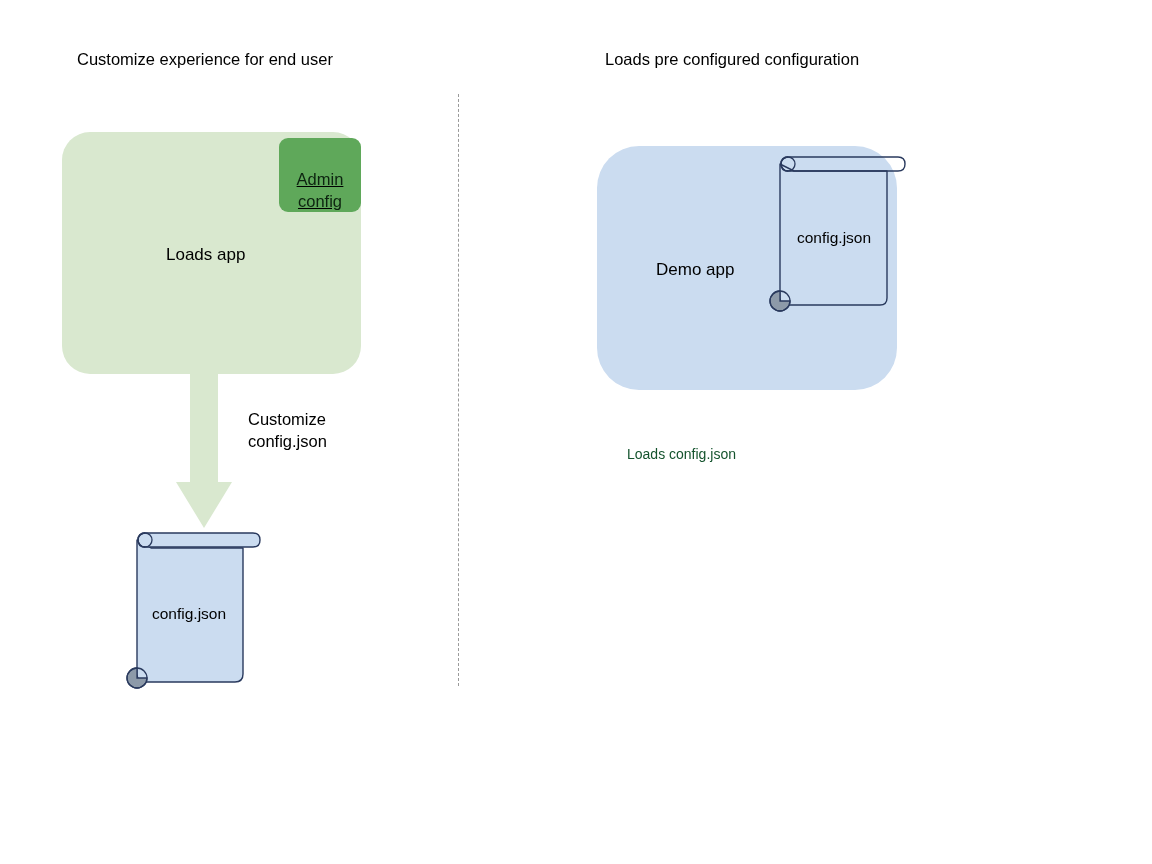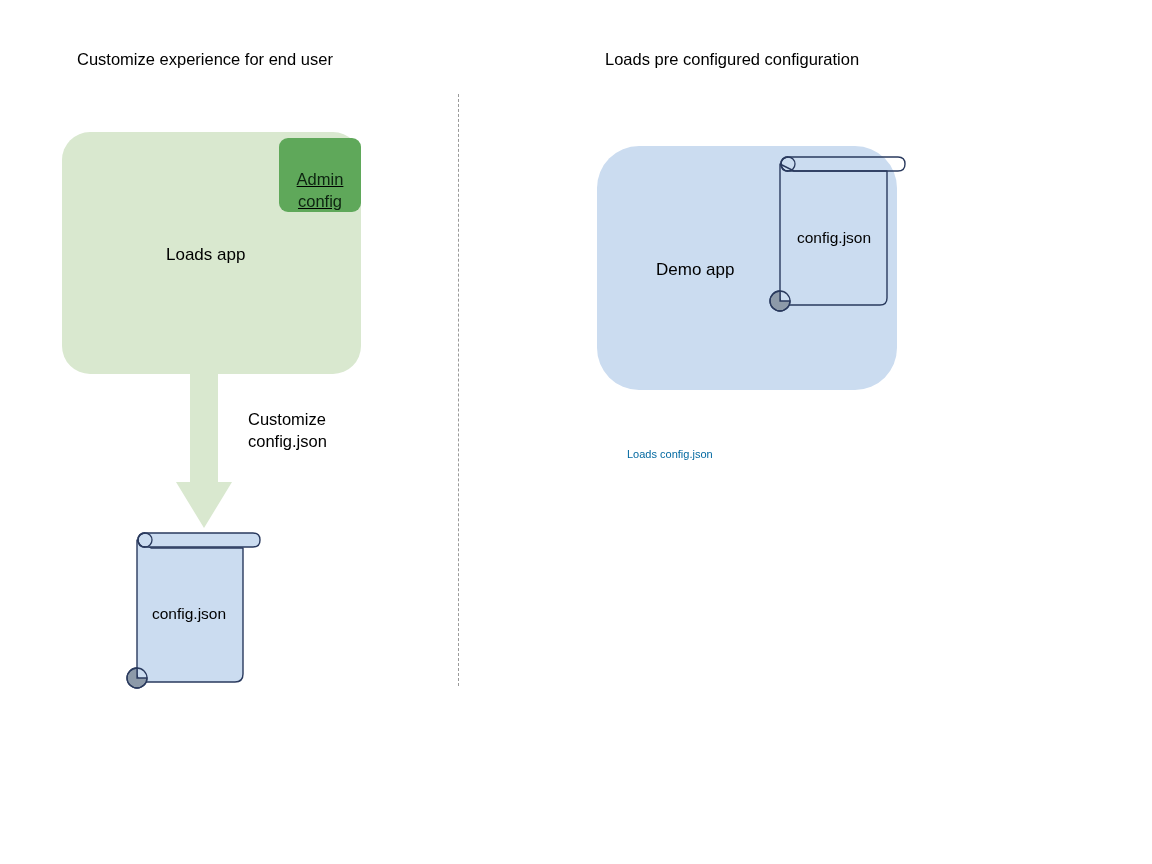--- a/index.html
+++ b/index.html
@@ -87,23 +87,23 @@
     left: 248px; top: 408px;
     font-size: 16.5px;
     line-height: 22px;
     color: #000;
     white-space: nowrap;
   }
 
   
   #loads-caption {
     left: 627px; top: 443px;
-    font-size: 11px;
+    font-size: 14px;
     line-height: 22px;
-    color: #0369a1;
+    color: #14532d;
     white-space: nowrap;
   }
 
   
   #scroll-left  { left: 120px; top: 528px;  width: 150px; height: 170px; }
   #scroll-right { left: 765px; top: 152px;  width: 150px; height: 168px; }
 
   .scroll-label {
     font-size: 15.5px;
     line-height: 19px;

